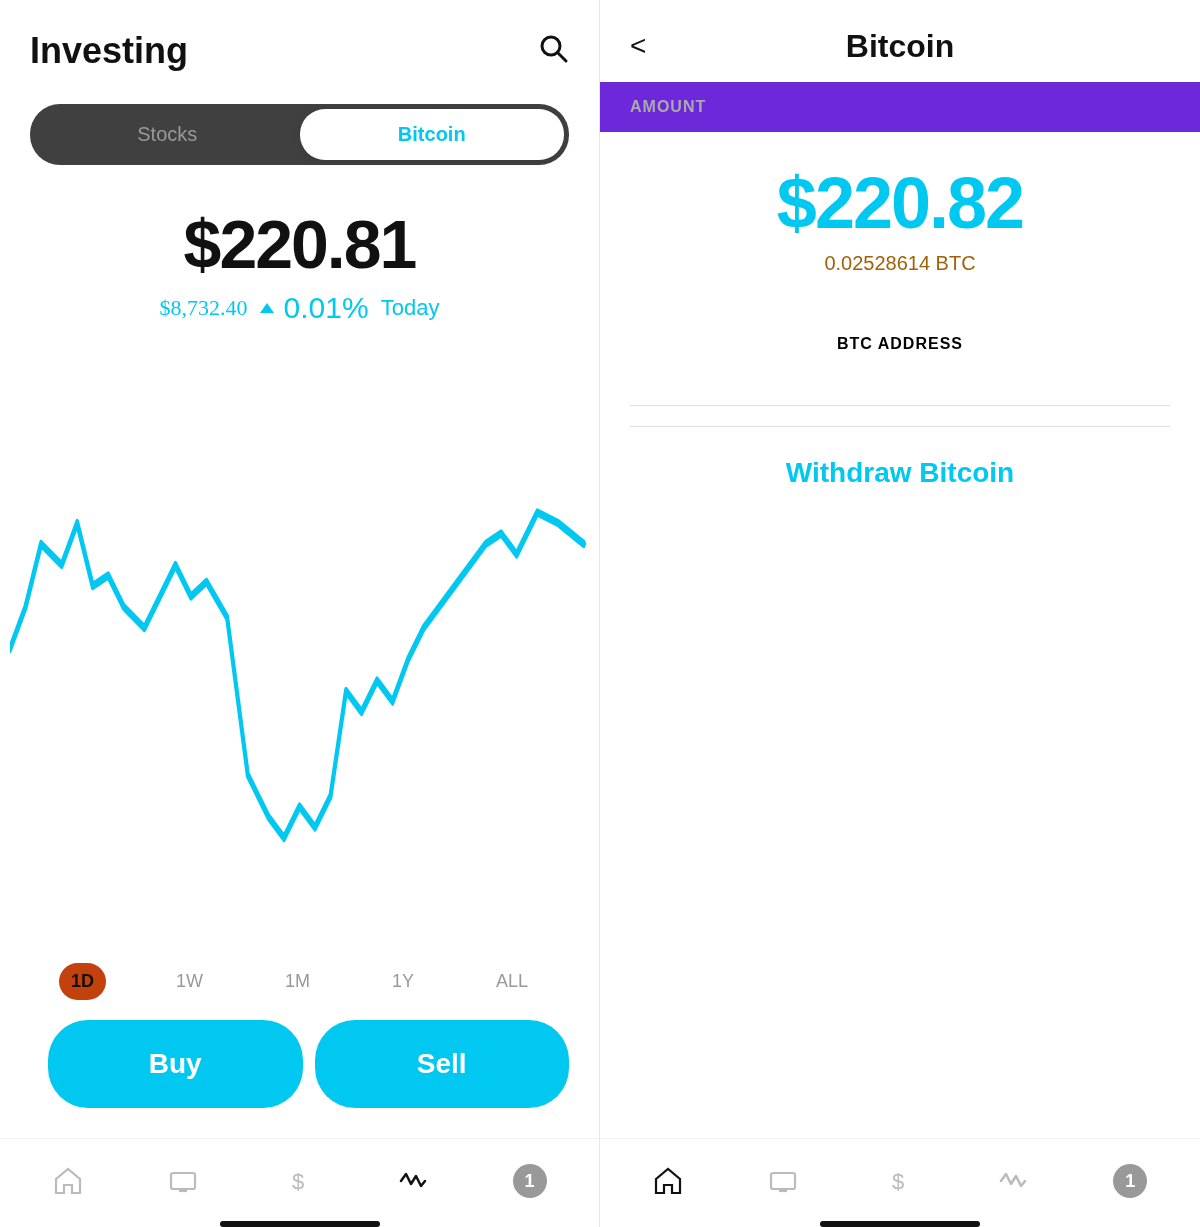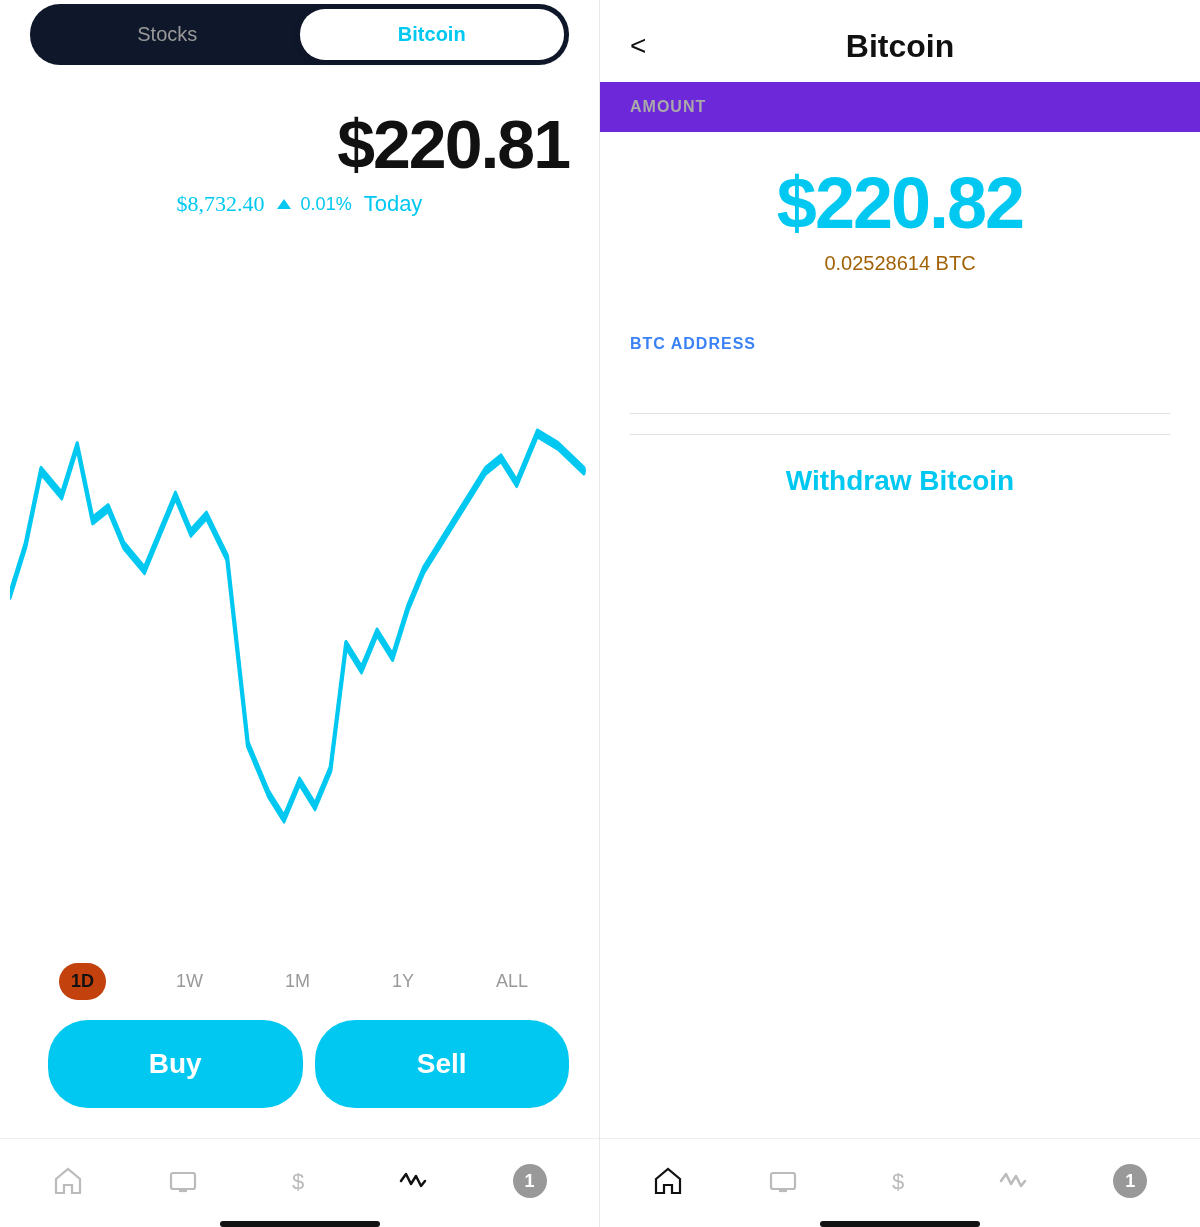--- a/index.html
+++ b/index.html
@@ -36,23 +36,23 @@
     }
 
     .search-icon {
       font-size: 28px;
       color: #111;
       cursor: pointer;
     }
 
     .tab-switcher {
       display: flex;
-      background: #0f172a;
+      background: #404040;
       border-radius: 30px;
-      margin: 4px 30px 30px 30px;
+      margin: 12px 30px 30px 30px;
       padding: 5px;
     }
 
     .tab-btn {
       flex: 1;
       padding: 14px 20px;
       border-radius: 25px;
       border: none;
       font-size: 20px;
       font-weight: 500;
@@ -67,21 +67,21 @@
 
     .tab-btn.active {
       background: #fff;
       color: #00c8f0;
       font-weight: 600;
       box-shadow: 0 2px 8px rgba(0,0,0,0.1);
     }
 
     .price-section {
       padding: 10px 30px 20px 30px;
-      text-align: right;
+      text-align: center;
     }
 
     .main-price {
       font-size: 68px;
       font-weight: 700;
       color: #111;
       letter-spacing: -2px;
     }
 
     .price-meta {
@@ -96,21 +96,21 @@
       font-size: 22px;
       color: #00c8f0;
       font-weight: 500;
       font-family: Liberation Serif, serif;
     }
 
     .price-change {
       display: flex;
       align-items: center;
       gap: 10px;
-      font-size: 18px;
+      font-size: 30px;
       color: #00c8f0;
       font-weight: 500;
     }
 
     .arrow-up {
       display: inline-block;
       width: 0;
       height: 0;
       border-left: 7px solid transparent;
       border-right: 7px solid transparent;
@@ -279,25 +279,26 @@
       color: #a16207;
       margin-top: 8px;
     }
 
     .btc-address-section {
       padding: 30px 30px 20px 30px;
     }
 
     .btc-address-label {
       font-size: 16px;
-      color: #3b82f6;
+      color: #000000;
       font-weight: 600;
       letter-spacing: 1px;
       text-transform: uppercase;
-      margin-bottom: 20px;
+      margin-bottom: 12px;
+      text-align: center;
     }
 
     .btc-address-divider {
       height: 1px;
       background: #e0e0e0;
       margin: 20px 30px;
     }
 
     .wallet-action {
       padding: 30px 30px;
@@ -321,20 +322,29 @@
       stroke-width: 4;
       stroke-linecap: round;
       stroke-linejoin: round;
     }
   </style>
 </head>
 <body>
 
 <div class="left-panel">
 
+  <div class="left-header">
+    <span class="left-header-title">Investing</span>
+    <span class="search-icon">
+      <svg width="32" height="32" viewBox="0 0 32 32" fill="none">
+        <circle cx="14" cy="14" r="9" stroke="#111" stroke-width="3"></circle>
+        <line x1="21" y1="21" x2="29" y2="29" stroke="#111" stroke-width="3" stroke-linecap="round"></line>
+      </svg>
+    </span>
+  </div>
 
   <div class="tab-switcher">
     <button class="tab-btn inactive">Stocks</button>
     <button class="tab-btn active">Bitcoin</button>
   </div>
 
   <div class="price-section">
     <div class="main-price">$220.81</div>
     <div class="price-meta">
       <span class="btc-price">$8,732.40</span>

